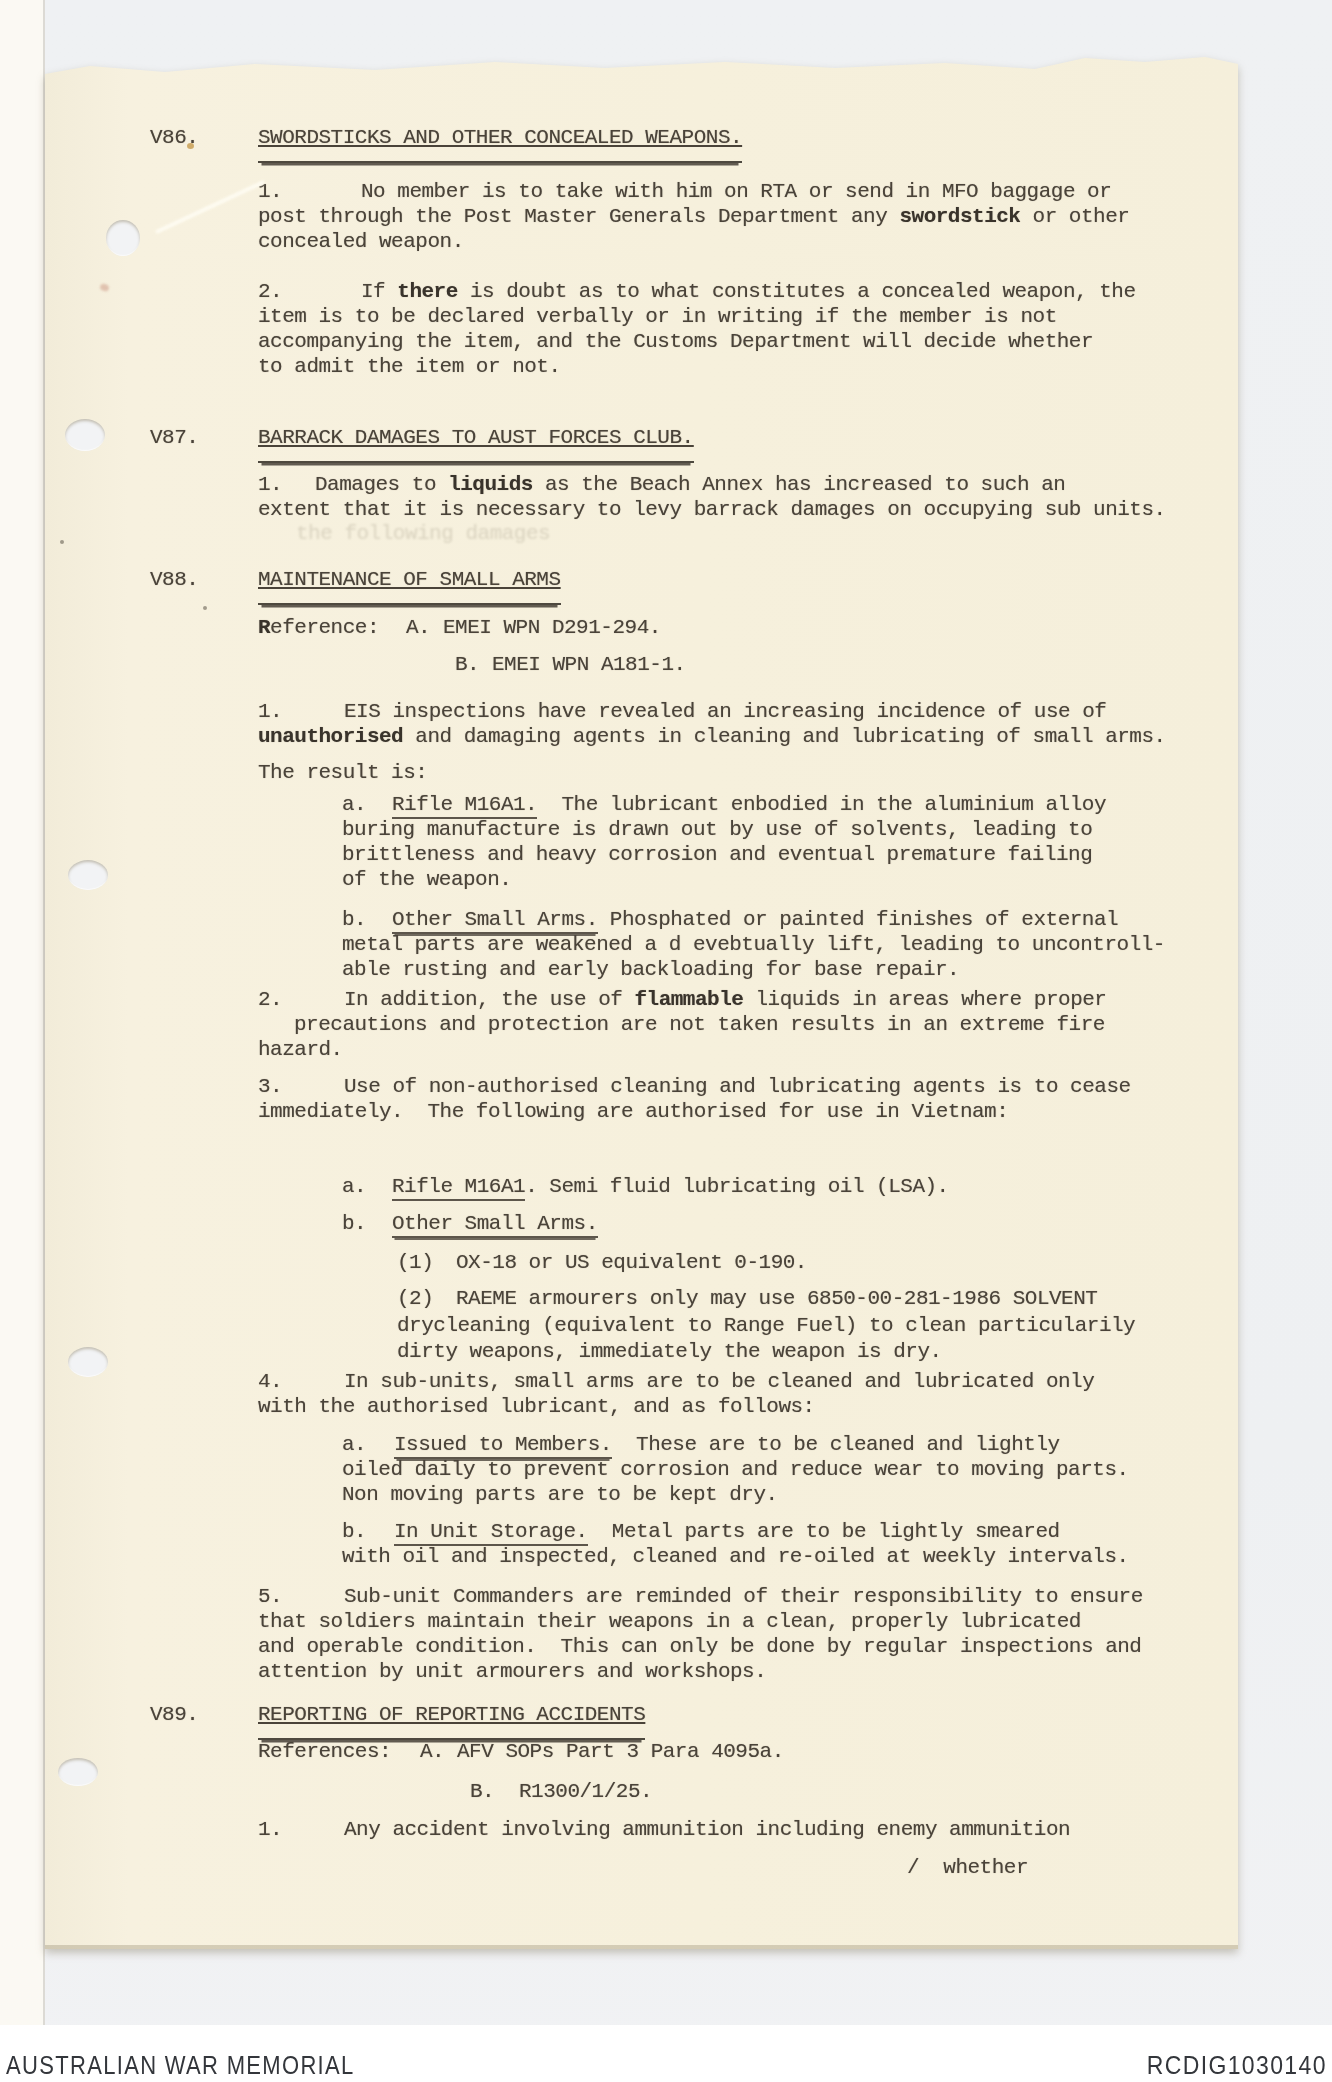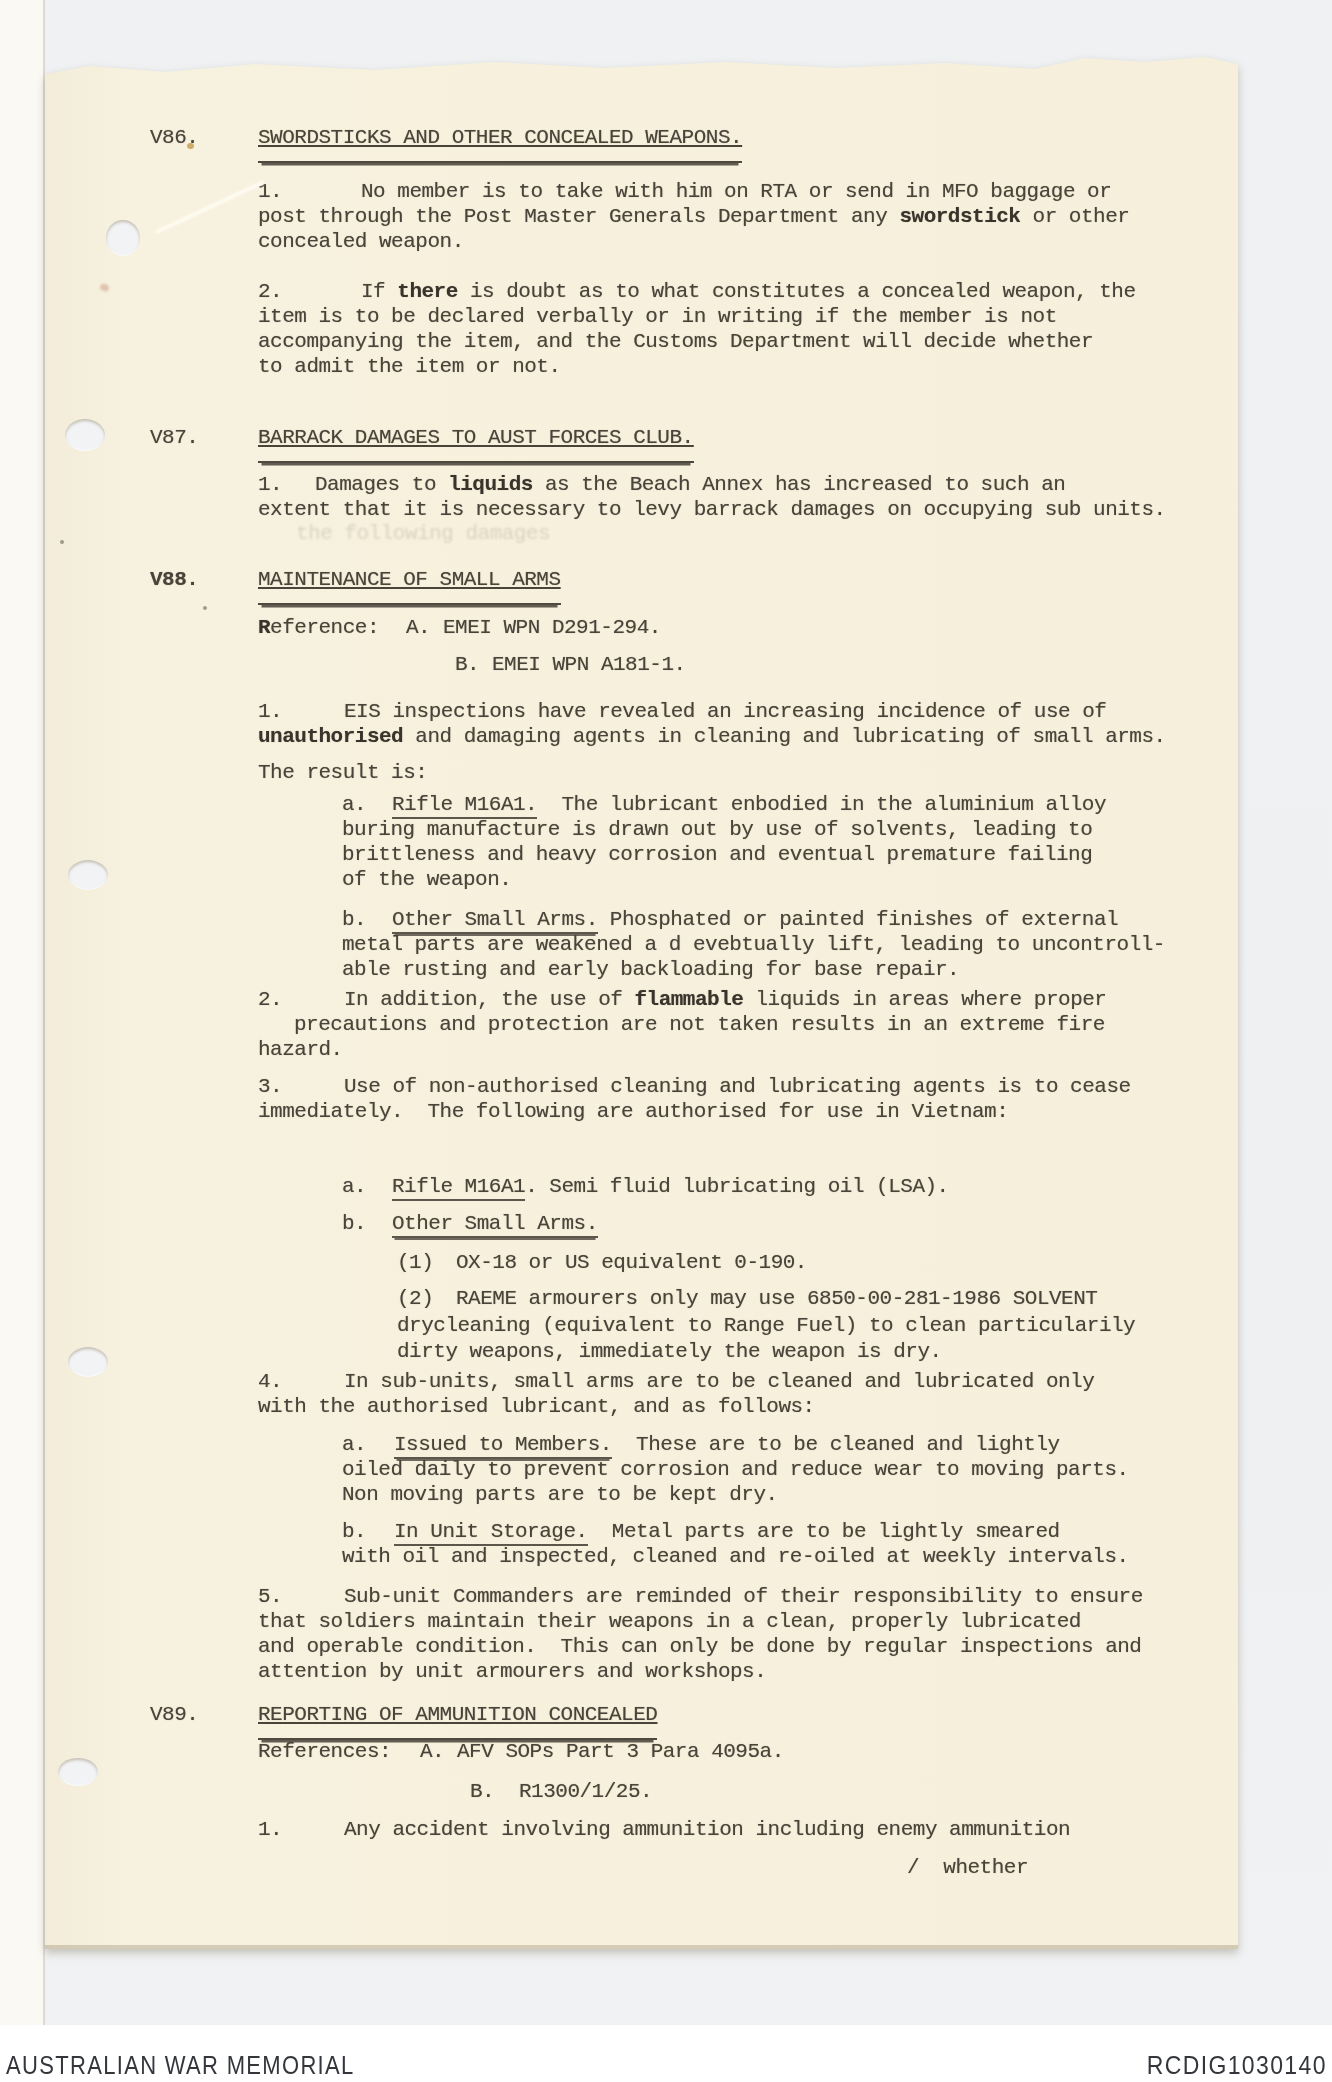--- a/index.html
+++ b/index.html
@@ -65,21 +65,21 @@
       <div class="tline" style="left: 361px; top: 279px;"><span>If </span><span class="b">there</span><span> is doubt as to what constitutes a concealed weapon, the</span></div>
       <div class="tline" style="left: 258px; top: 304px;"><span>item is to be declared verbally or in writing if the member is not</span></div>
       <div class="tline" style="left: 258px; top: 329px;"><span>accompanying the item, and the Customs Department will decide whether</span></div>
       <div class="tline" style="left: 258px; top: 354px;"><span>to admit the item or not.</span></div>
       <div class="tline" style="left: 150px; top: 425px;"><span>V87.</span></div>
       <div class="tline" style="left: 258px; top: 425px;"><span class="h">BARRACK DAMAGES TO AUST FORCES CLUB.</span></div>
       <div class="tline" style="left: 258px; top: 472px;"><span>1.</span></div>
       <div class="tline" style="left: 315px; top: 472px;"><span>Damages to </span><span class="b">liquids</span><span> as the Beach Annex has increased to such an</span></div>
       <div class="tline" style="left: 258px; top: 497px;"><span>extent that it is necessary to levy barrack damages on occupying sub units.</span></div>
       <div class="tline ghost" style="left: 296px; top: 521px;"><span>the following damages</span></div>
-      <div class="tline" style="left: 150px; top: 567px; font-weight: bold;"><span>V88.</span></div>
+      <div class="tline" style="left: 150px; top: 567px;"><span>V88.</span></div>
       <div class="tline" style="left: 258px; top: 567px;"><span class="h">MAINTENANCE OF SMALL ARMS</span></div>
       <div class="tline" style="left: 258px; top: 615px;"><span class="b">R</span><span>eference:</span></div>
       <div class="tline" style="left: 406px; top: 615px;"><span>A.</span></div>
       <div class="tline" style="left: 443px; top: 615px;"><span>EMEI WPN D291-294.</span></div>
       <div class="tline" style="left: 455px; top: 652px;"><span>B.</span></div>
       <div class="tline" style="left: 492px; top: 652px;"><span>EMEI WPN A181-1.</span></div>
       <div class="tline" style="left: 258px; top: 699px;"><span>1.</span></div>
       <div class="tline" style="left: 344px; top: 699px;"><span>EIS inspections have revealed an increasing incidence of use of</span></div>
       <div class="tline" style="left: 258px; top: 724px;"><span class="b">unauthorised</span><span> and damaging agents in cleaning and lubricating of small arms.</span></div>
       <div class="tline" style="left: 258px; top: 749px; margin-top: 11px;"><span>The result is:</span></div>
@@ -118,21 +118,21 @@
       <div class="tline" style="left: 342px; top: 1482px;"><span>Non moving parts are to be kept dry.</span></div>
       <div class="tline" style="left: 342px; top: 1519px;"><span>b.</span></div>
       <div class="tline" style="left: 394px; top: 1519px;"><span class="u">In Unit Storage.</span><span>  Metal parts are to be lightly smeared</span></div>
       <div class="tline" style="left: 342px; top: 1544px;"><span>with oil and inspected, cleaned and re-oiled at weekly intervals.</span></div>
       <div class="tline" style="left: 258px; top: 1584px;"><span>5.</span></div>
       <div class="tline" style="left: 344px; top: 1584px;"><span>Sub-unit Commanders are reminded of their responsibility to ensure</span></div>
       <div class="tline" style="left: 258px; top: 1609px;"><span>that soldiers maintain their weapons in a clean, properly lubricated</span></div>
       <div class="tline" style="left: 258px; top: 1634px;"><span>and operable condition.  This can only be done by regular inspections and</span></div>
       <div class="tline" style="left: 258px; top: 1659px;"><span>attention by unit armourers and workshops.</span></div>
       <div class="tline" style="left: 150px; top: 1702px;"><span>V89.</span></div>
-      <div class="tline" style="left: 258px; top: 1702px;"><span class="h">REPORTING OF AMMUNITION CONCEALED</span></div>
+      <div class="tline" style="left: 258px; top: 1702px;"><span class="h">REPORTING OF REPORTING ACCIDENTS</span></div>
       <div class="tline" style="left: 258px; top: 1739px;"><span>References:</span></div>
       <div class="tline" style="left: 420px; top: 1739px;"><span>A.</span></div>
       <div class="tline" style="left: 457px; top: 1739px;"><span>AFV SOPs Part 3 Para 4095a.</span></div>
       <div class="tline" style="left: 470px; top: 1779px;"><span>B.</span></div>
       <div class="tline" style="left: 507px; top: 1779px; margin-left: 12px;"><span>R1300/1/25.</span></div>
       <div class="tline" style="left: 258px; top: 1817px;"><span>1.</span></div>
       <div class="tline" style="left: 344px; top: 1817px;"><span>Any accident involving ammunition including enemy ammunition</span></div>
       <div class="tline" style="left: 907px; top: 1855px;"><span>/  whether</span></div>
       <div class="speck" style="left: 187px; top: 143px; width: 7px; height: 6px; background: rgb(199, 155, 78); opacity: 0.8; filter: blur(0.5px); transform: rotate(0deg); border-radius: 50%;"></div>
       <div class="speck" style="left: 100px; top: 284px; width: 9px; height: 7px; background: rgb(217, 179, 160); opacity: 0.75; filter: blur(1px); transform: rotate(20deg); border-radius: 50%;"></div>

